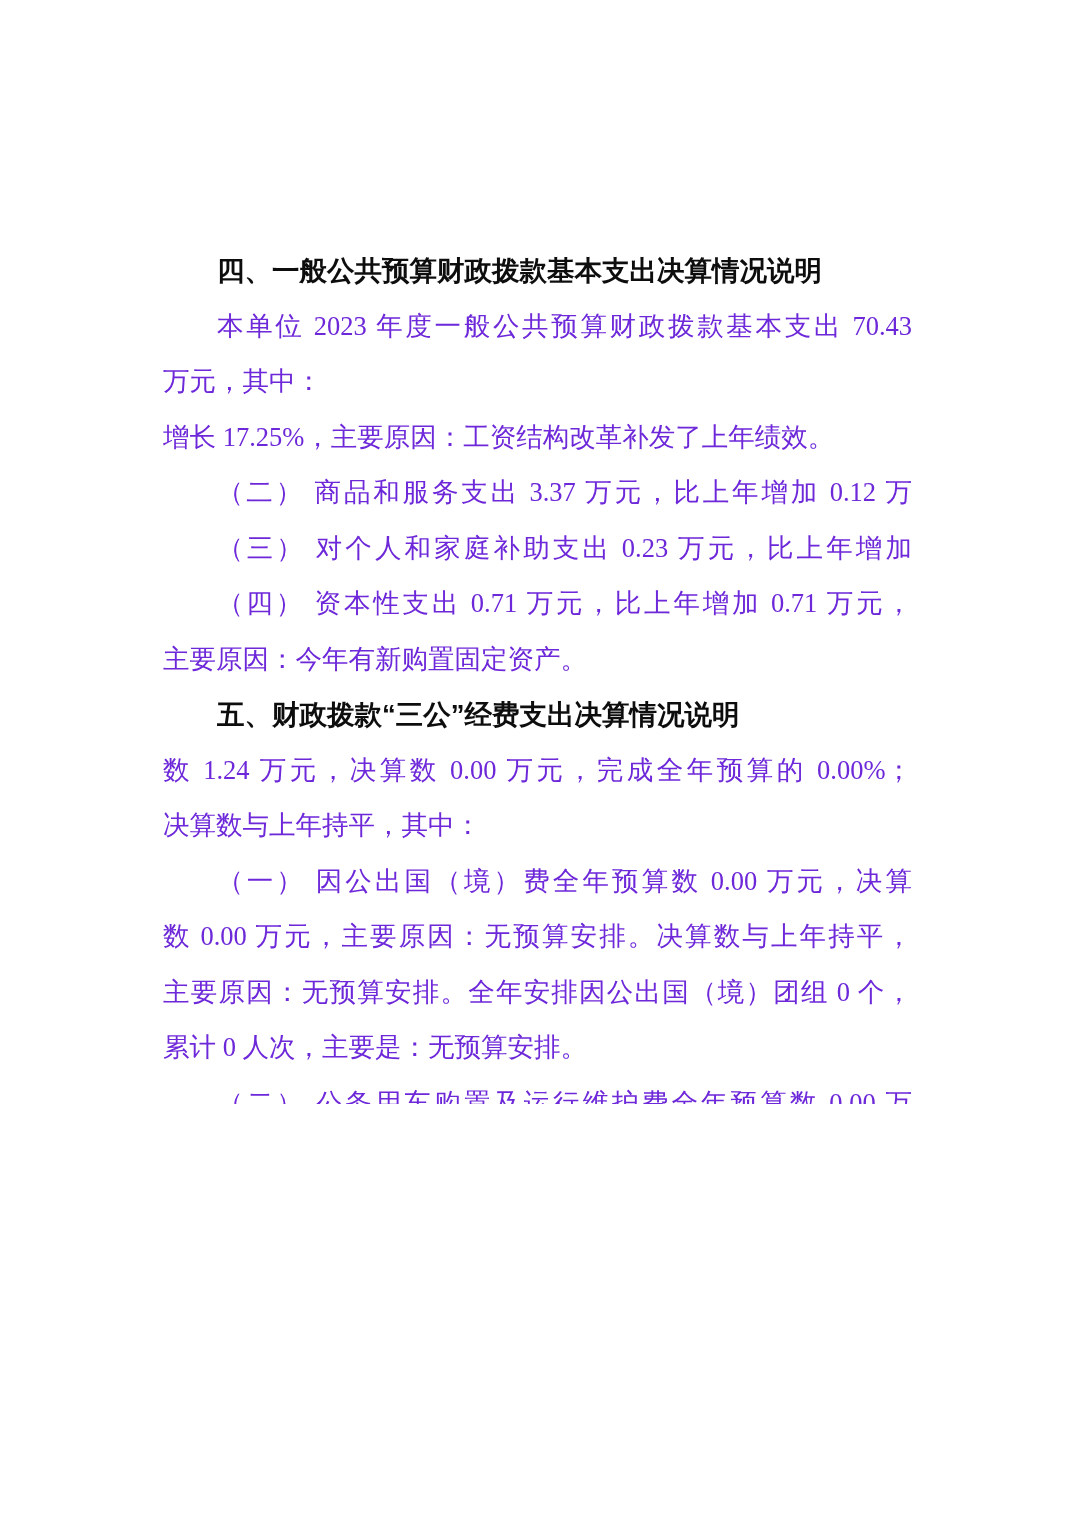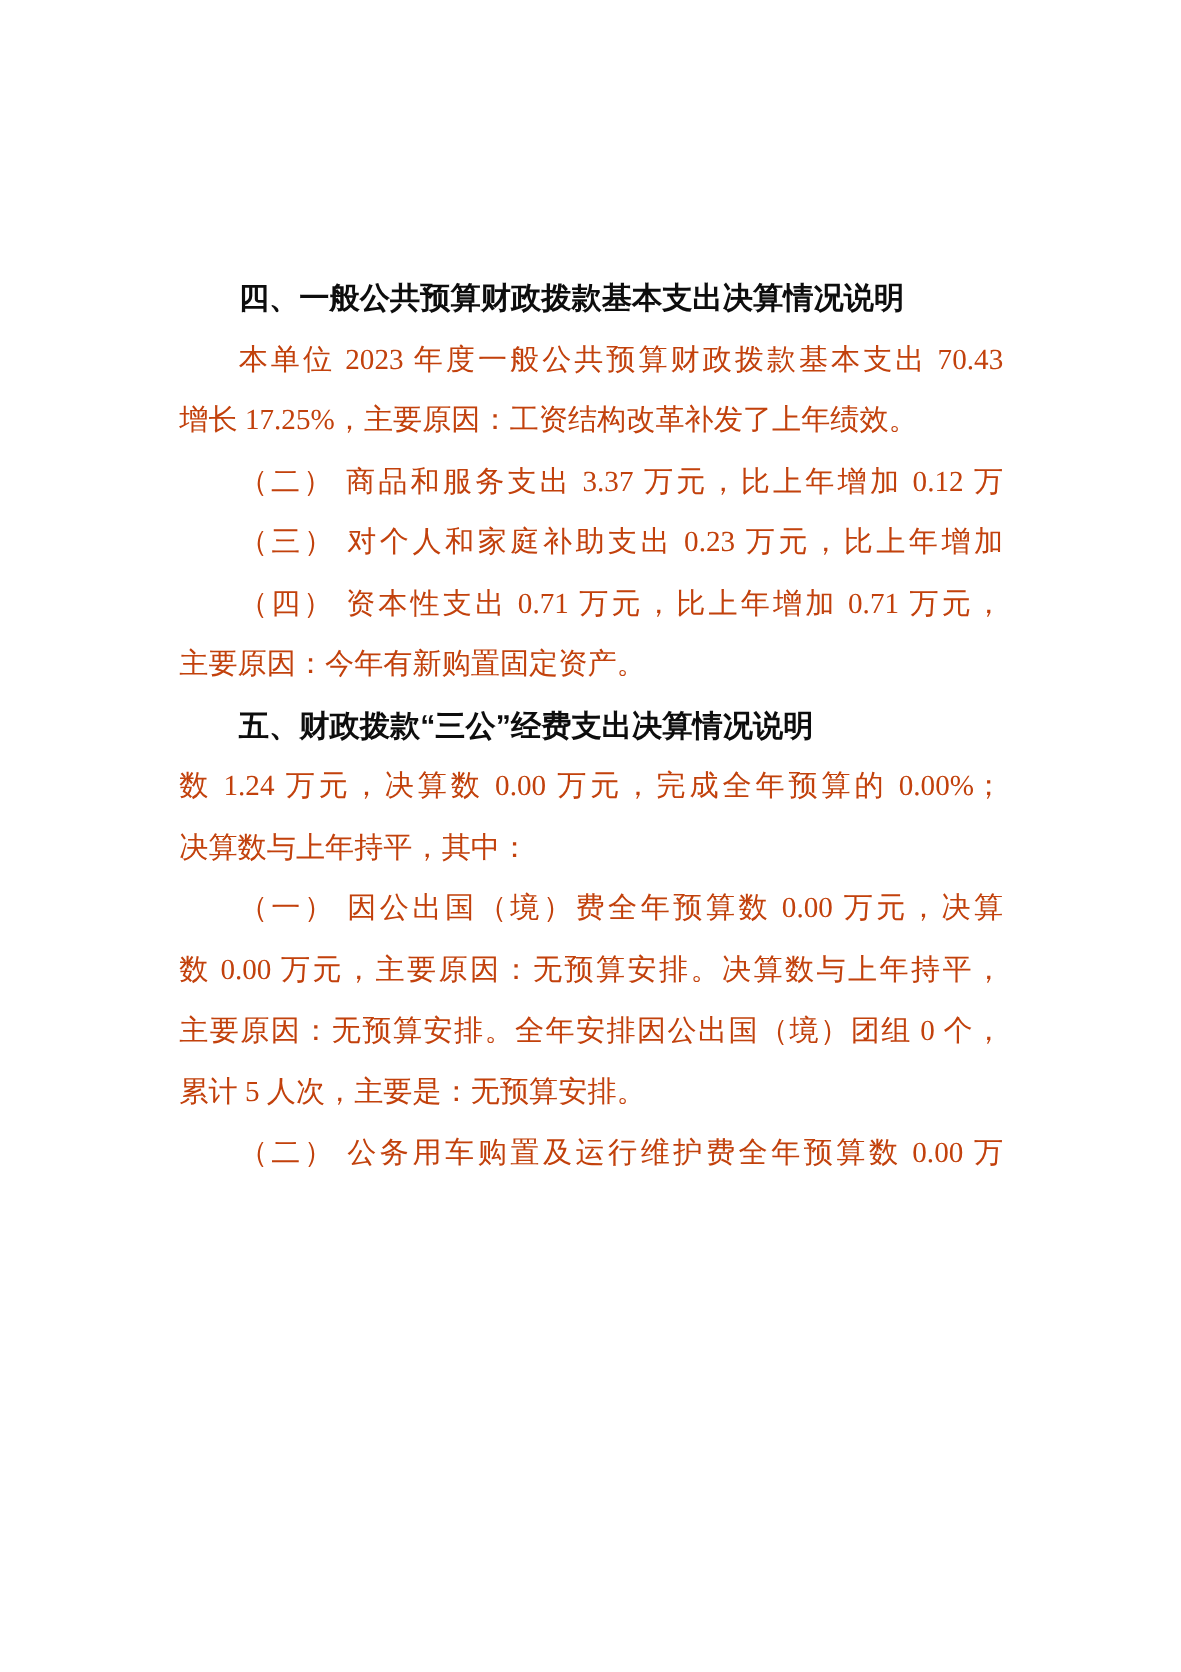--- a/index.html
+++ b/index.html
@@ -20,21 +20,21 @@
     position: absolute;
     left: 163px;
     top: 243px;
     width: 749px;
   }
   .line {
     height: 55.5px;
     line-height: 55.5px;
     font-size: 26.5px;
     text-align: left;
-    color: #c2410c;
+    color: #6d28d9;
   }
   .line.indent {
     text-indent: 54px;
   }
   .line.fill {
     text-align: justify;
     text-align-last: justify;
     text-justify: inter-character;
   }
   .line.heading {
@@ -61,31 +61,32 @@
     margin: 0 16px;
   }
 </style>
 </head>
 <body>
 
 <div class="page">
   <main class="content">
     <div class="line heading indent">四、一般公共预算财政拨款基本支出决算情况说明</div>
     <div class="line indent fill">本单位 2023 年度一般公共预算财政拨款基本支出 70.43</div>
+    <div class="line">万元，其中：</div>
     <div class="line">增长 17.25%，主要原因：工资结构改革补发了上年绩效。</div>
     <div class="line indent fill">（二） 商品和服务支出 3.37 万元，比上年增加 0.12 万</div>
     <div class="line indent fill">（三） 对个人和家庭补助支出 0.23 万元，比上年增加</div>
     <div class="line indent fill">（四） 资本性支出 0.71 万元，比上年增加 0.71 万元，</div>
     <div class="line">主要原因：今年有新购置固定资产。</div>
     <div class="line heading indent">五、财政拨款“三公”经费支出决算情况说明</div>
     <div class="line fill">数 1.24 万元，决算数 0.00 万元，完成全年预算的 0.00%；</div>
     <div class="line">决算数与上年持平，其中：</div>
     <div class="line indent fill">（一） 因公出国（境）费全年预算数 0.00 万元，决算</div>
     <div class="line fill">数 0.00 万元，主要原因：无预算安排。决算数与上年持平，</div>
     <div class="line fill">主要原因：无预算安排。全年安排因公出国（境）团组 0 个，</div>
-    <div class="line">累计 5 人次，主要是：无预算安排。</div>
+    <div class="line">累计 0 人次，主要是：无预算安排。</div>
     <div class="line indent fill">（二） 公务用车购置及运行维护费全年预算数 0.00 万</div>
   </main>
 
   <footer class="page-footer">
     <span class="dash">—</span><span class="page-num">18</span><span class="dash">—</span>
   </footer>
 </div>
 
 </body></html>

